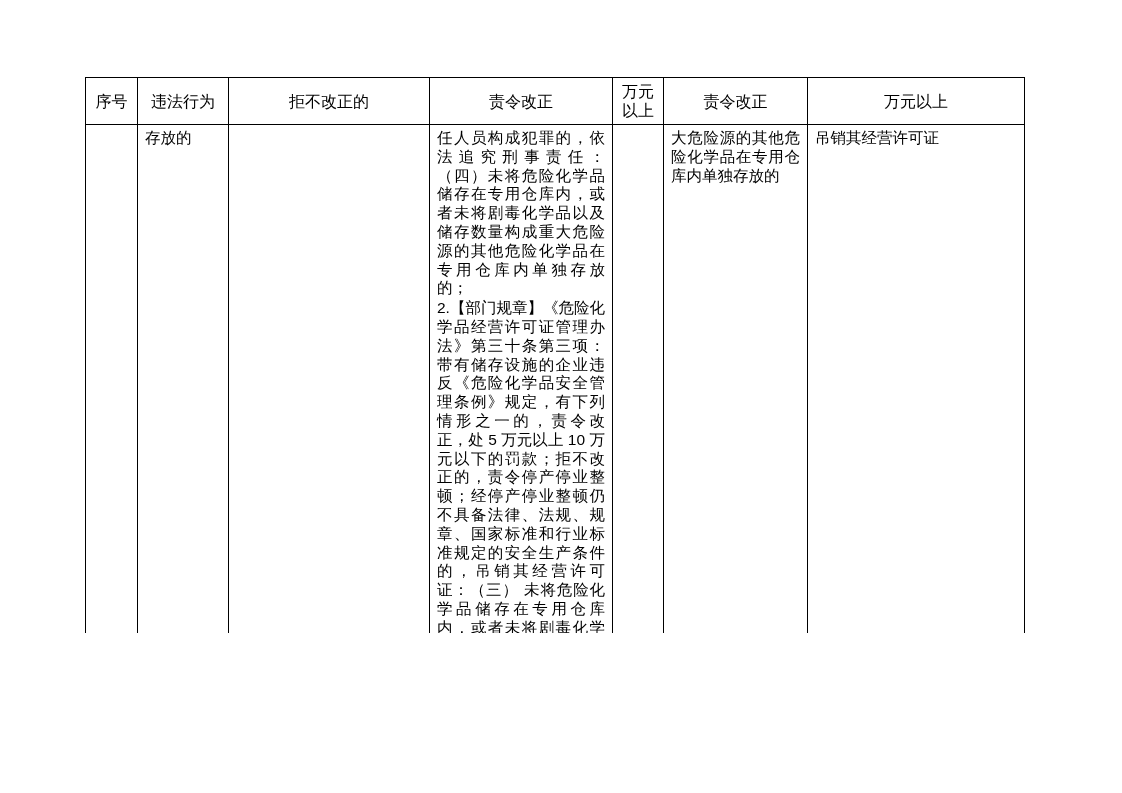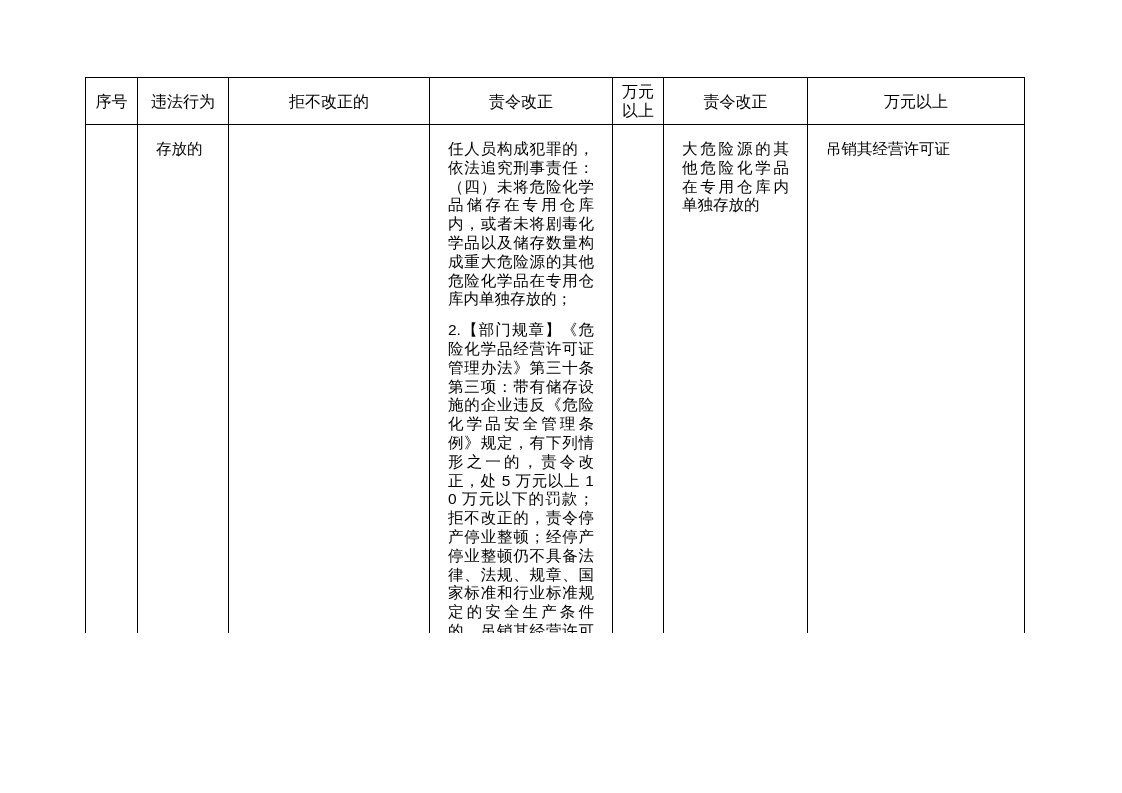--- a/index.html
+++ b/index.html
@@ -39,21 +39,21 @@
     padding: 1px 3px;
   }
   .doc-table td {
     height: 529px;
     vertical-align: top;
     font-size: 15.5px;
     line-height: 18.8px;
     padding: 3px 6px;
   }
   .doc-table td .para {
-    margin: 12px;
+    margin: 1px;
     text-align: justify;
     text-justify: inter-character;
     word-break: break-all;
   }
   .cell-applicable-condition .para,
   .cell-illegal-act .para,
   .cell-specific-standard .para {
     text-align: left;
   }
   .cell-applicable-condition .para {

